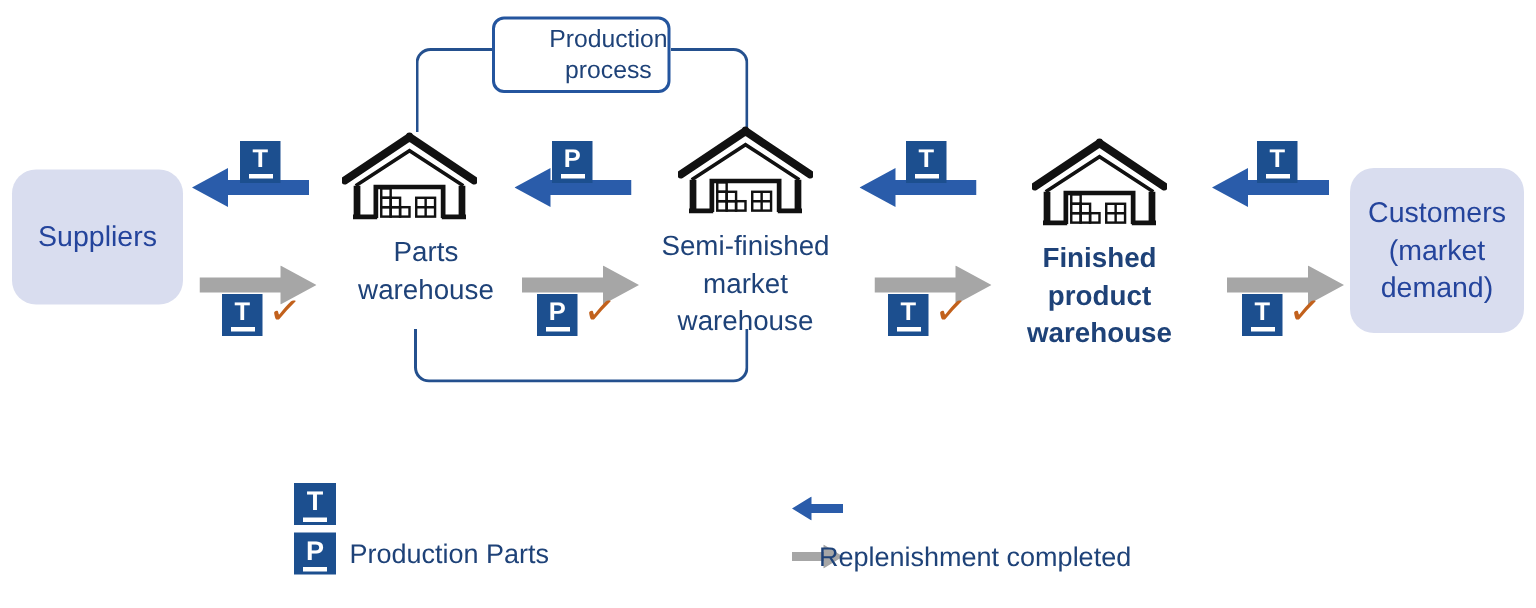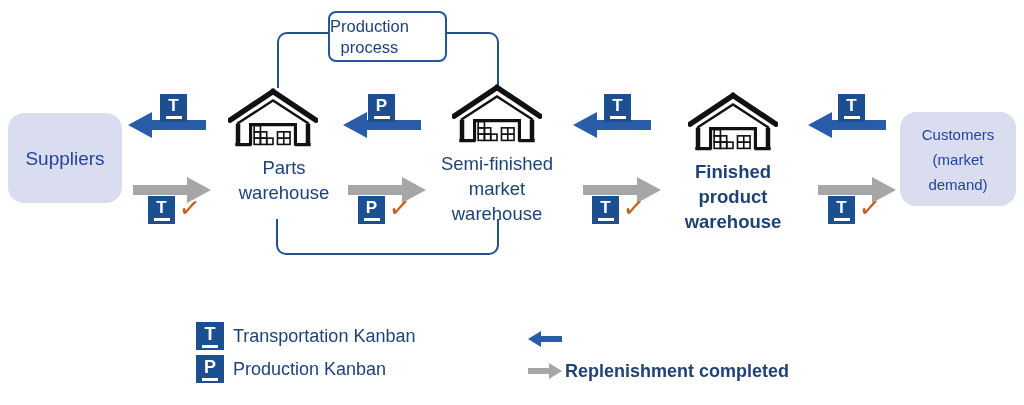--- a/index.html
+++ b/index.html
@@ -11,21 +11,21 @@
   .node {
     background:#d9ddef; border-radius:16px;
     display:flex; align-items:center; justify-content:center;
     text-align:center; color:#24449c; font-size:19px; line-height:25px;
     white-space:pre-line;
   }
 
   
   .proc-box {
     background:#ffffff; border:2px solid #24559e; border-radius:8px;
-    display:flex; align-items:center; justify-content:flex-start;
+    display:flex; align-items:center; justify-content:flex-end;
     text-align:center; color:#1e4278; font-size:16.5px; line-height:21px;
     white-space:pre-line; z-index:3;
   }
 
   
   .elbow-left  { border-top:2px solid #24508e; border-left:2px solid #24508e; border-top-left-radius:10px; }
   .elbow-right { border-top:2px solid #24508e; border-right:2px solid #24508e; border-top-right-radius:10px; }
   .bracket {
     border-left:2px solid #24508e; border-right:2px solid #24508e; border-bottom:2px solid #24508e;
     border-bottom-left-radius:10px; border-bottom-right-radius:10px;
@@ -63,21 +63,21 @@
 
   <div class="abs proc-box" style="left:328px; top:11px; width:119px; height:51px;">
     <span>Production
 process</span>
   </div>
 
   <div class="abs node" style="left:8px; top:113px; width:114px; height:90px;">
     <span>Suppliers</span>
   </div>
 
-  <div class="abs node" style="left:900px; top:112px; width:116px; height:94px; font-size:15px;">
+  <div class="abs node" style="left:900px; top:112px; width:116px; height:110px; font-size:19px;">
     <span>Customers
 (market
 demand)</span>
   </div>
 
   <div class="abs" style="left:228px; top:87px;">
     <svg viewBox="0 0 100 68" width="90" height="61">
       <circle cx="50" cy="4" r="2.5" fill="#111"></circle>
       <polyline points="2,37 50,5 98,37" fill="none" stroke="#111" stroke-width="6" stroke-linecap="round" stroke-linejoin="round"></polyline>
       <polyline points="10,41 50,15 90,41" fill="none" stroke="#111" stroke-width="2.6"></polyline>
@@ -196,31 +196,30 @@
   <div class="abs badge" style="left:148px; top:196px;">T</div>
   <div class="abs check" style="left:179px; top:193px;">✓</div>
   <div class="abs badge" style="left:358px; top:196px;">P</div>
   <div class="abs check" style="left:389px; top:193px;">✓</div>
   <div class="abs badge" style="left:592px; top:196px;">T</div>
   <div class="abs check" style="left:623px; top:193px;">✓</div>
   <div class="abs badge" style="left:828px; top:196px;">T</div>
   <div class="abs check" style="left:859px; top:193px;">✓</div>
 
   <div class="abs badge lg" style="left:196px; top:322px;">T</div>
-  <div class="abs legend-text" style="left:233px; top:325px;">Transportation Kanban</div>
 
   <div class="abs badge lg" style="left:196px; top:355px;">P</div>
-  <div class="abs legend-text" style="left:233px; top:358px;">Production Kanban</div>
+  <div class="abs legend-text" style="left:233px; top:358px;">Production Parts</div>
 
   <div class="abs" style="left:528px; top:331px;">
     <svg width="34" height="16">
         <polygon points="0,8 13,0 13,5 34,5 34,11 13,11 13,16" fill="#2a5caa"></polygon>
       </svg>
   </div>
 
   <div class="abs" style="left:528px; top:363px;">
     <svg width="34" height="16">
         <polygon points="34,8 21,0 21,5 0,5 0,11 21,11 21,16" fill="#a6a6a6"></polygon>
       </svg>
   </div>
-  <div class="abs legend-text" style="left:565px; top:360px;font-weight:bold;">Replenishment completed</div>
+  <div class="abs legend-text" style="left:546px; top:360px;">Replenishment completed</div>
 
 </div>
 
 </body></html>

